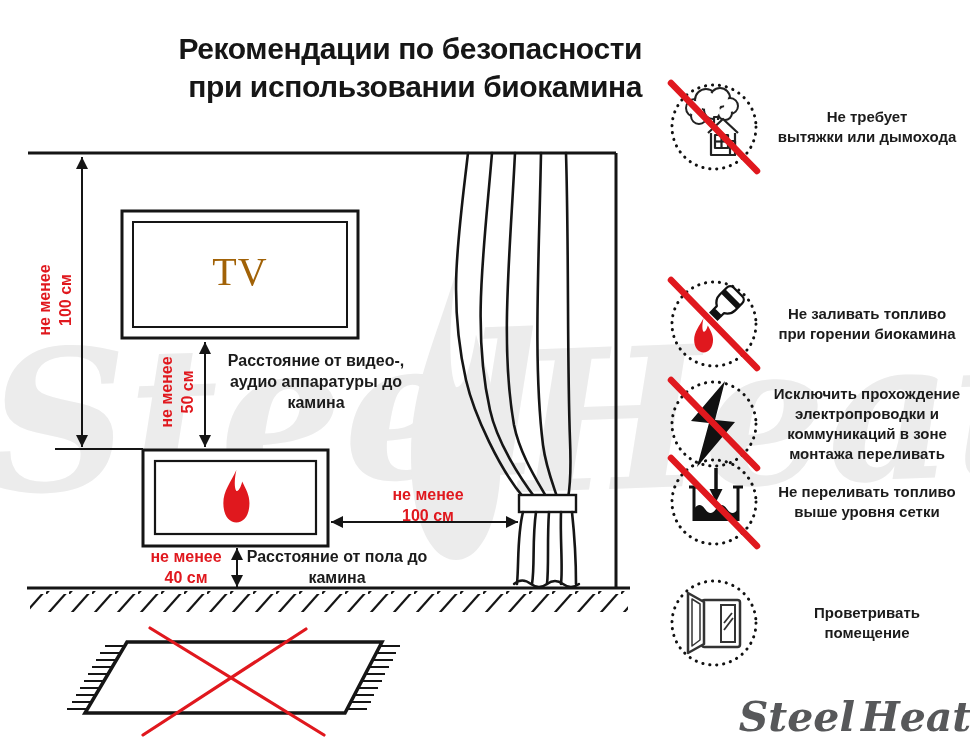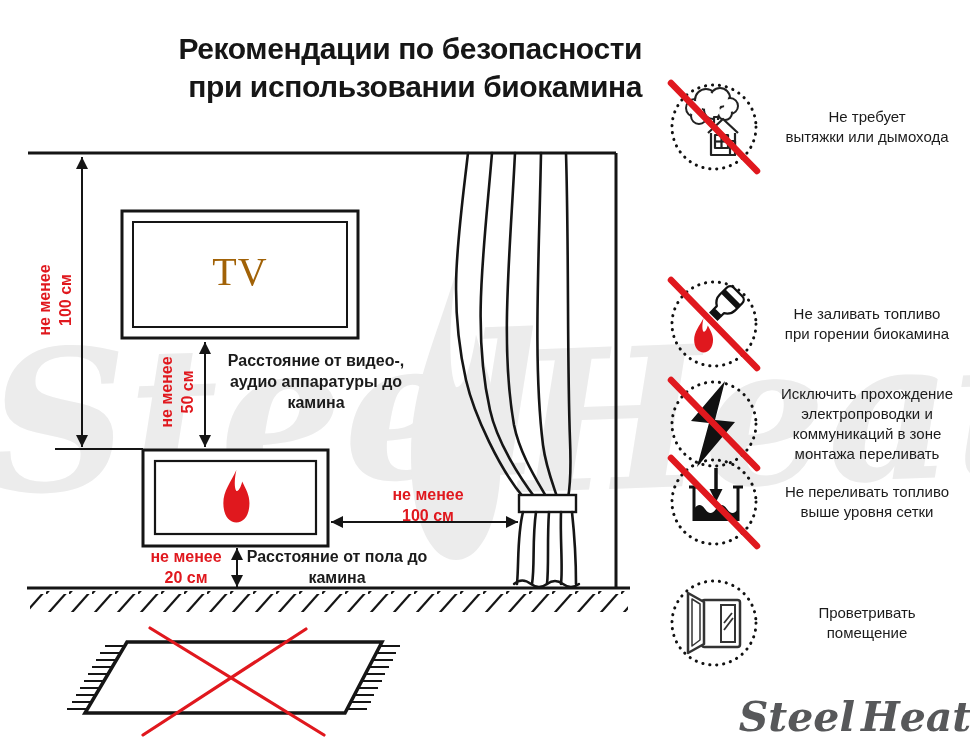--- a/index.html
+++ b/index.html
@@ -25,21 +25,21 @@
   .dim-tv{left:118px;top:370px;width:120px;height:44px;}
   .dim-floor{left:131px;top:546px;width:110px;}
   .dim-curtain{left:358px;top:484px;width:140px;}
   .label-tv{left:218px;top:350px;width:196px;}
   .label-floor{left:243px;top:546px;width:188px;}
   .tv-text{left:185px;top:248px;width:110px;text-align:center;z-index:3;
            font-family:"Liberation Serif",serif;font-size:40px;letter-spacing:1px;color:#a16207;}
   
   .rule{left:662px;width:306px;height:100px;display:flex;align-items:center;z-index:2;}
   .rule .icon{flex:0 0 104px;}
-  .rule .txt{flex:1;text-align:center;font-weight:normal;font-size:15px;line-height:20px;color:#1b1b1b;padding:0 2px;}
+  .rule .txt{flex:1;text-align:center;font-weight:bold;font-size:15px;line-height:20px;color:#1b1b1b;padding:0 2px;}
   .r1{top:77px;} .r2{top:177px;} .r3{top:274px;} .r4{top:369px;height:110px;} .r5{top:452px;} .r6{top:573px;}
   
   .logo{left:742px;top:688px;width:226px;height:58px;display:flex;align-items:center;justify-content:center;z-index:3;}
   .logo .word{font-family:"DejaVu Serif","Liberation Serif",serif;font-style:italic;font-weight:bold;
               font-size:41px;color:var(--logo);line-height:58px;}
   .logo svg{margin:0 3px 6px 3px;}
 </style>
 </head>
 <body>
 
@@ -115,21 +115,21 @@
   <div class="abs dim rot dim-wall">
     <div>не менее</div>
       <div>100 см</div>
   </div>
   <div class="abs dim rot dim-tv">
     <div>не менее</div>
       <div>50 см</div>
   </div>
   <div class="abs dim dim-floor">
     <div>не менее</div>
-      <div>20 см</div>
+      <div>40 см</div>
   </div>
   <div class="abs dim dim-curtain">
     <div>не менее</div>
       <div>100 см</div>
   </div>
   <div class="abs blk label-tv">
     <div>Расстояние от видео-,</div>
       <div>аудио аппаратуры до</div>
       <div>камина</div>
   </div>

